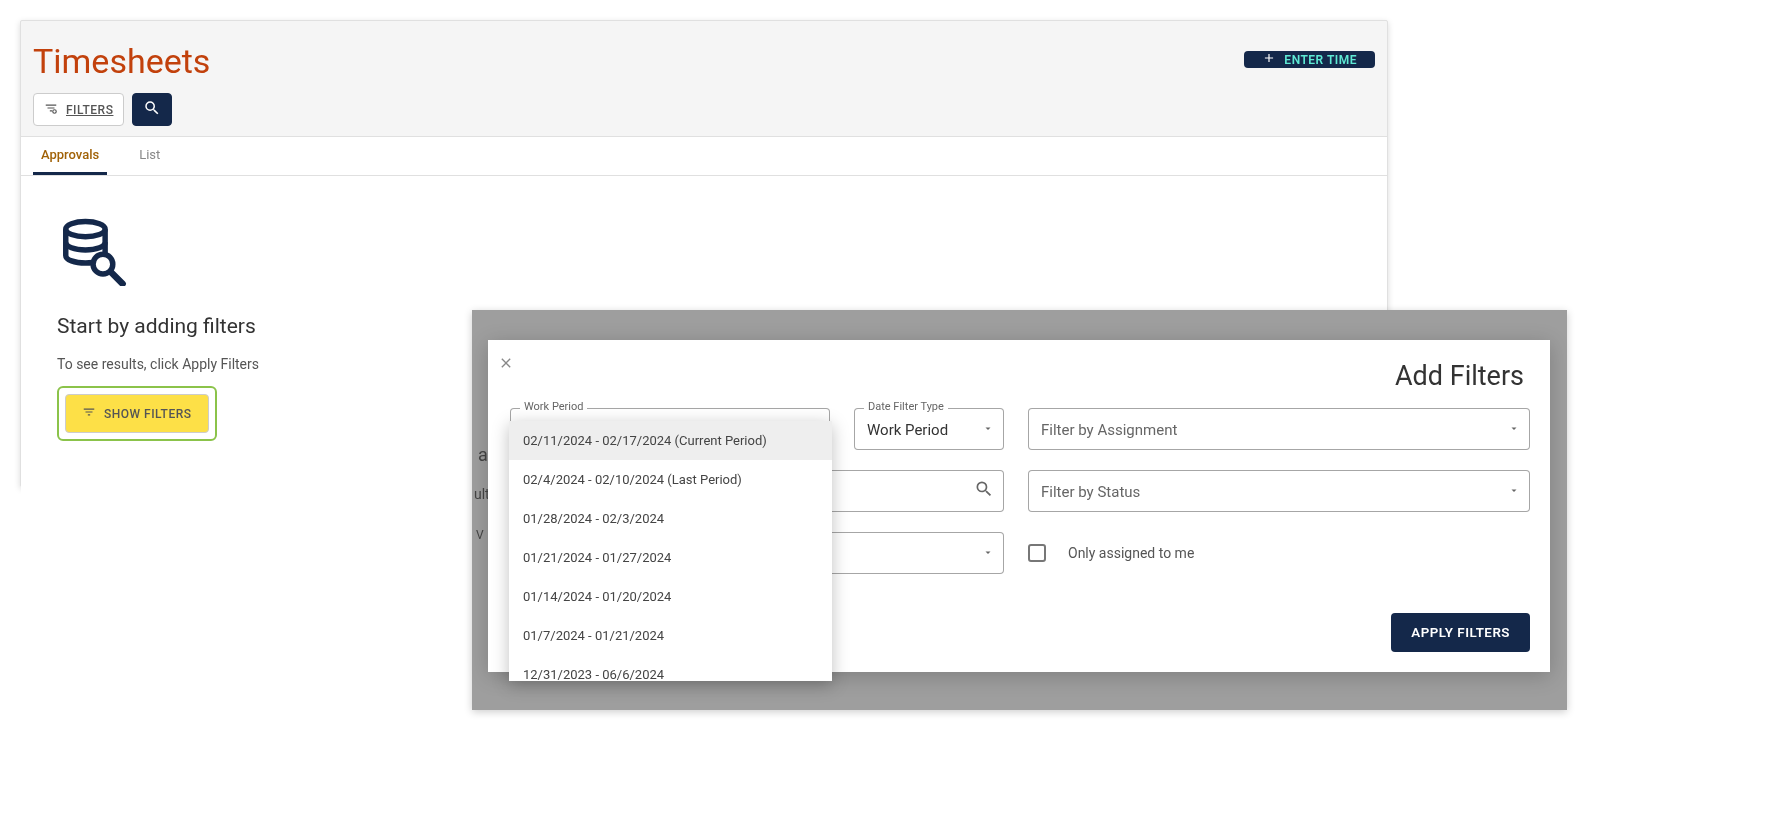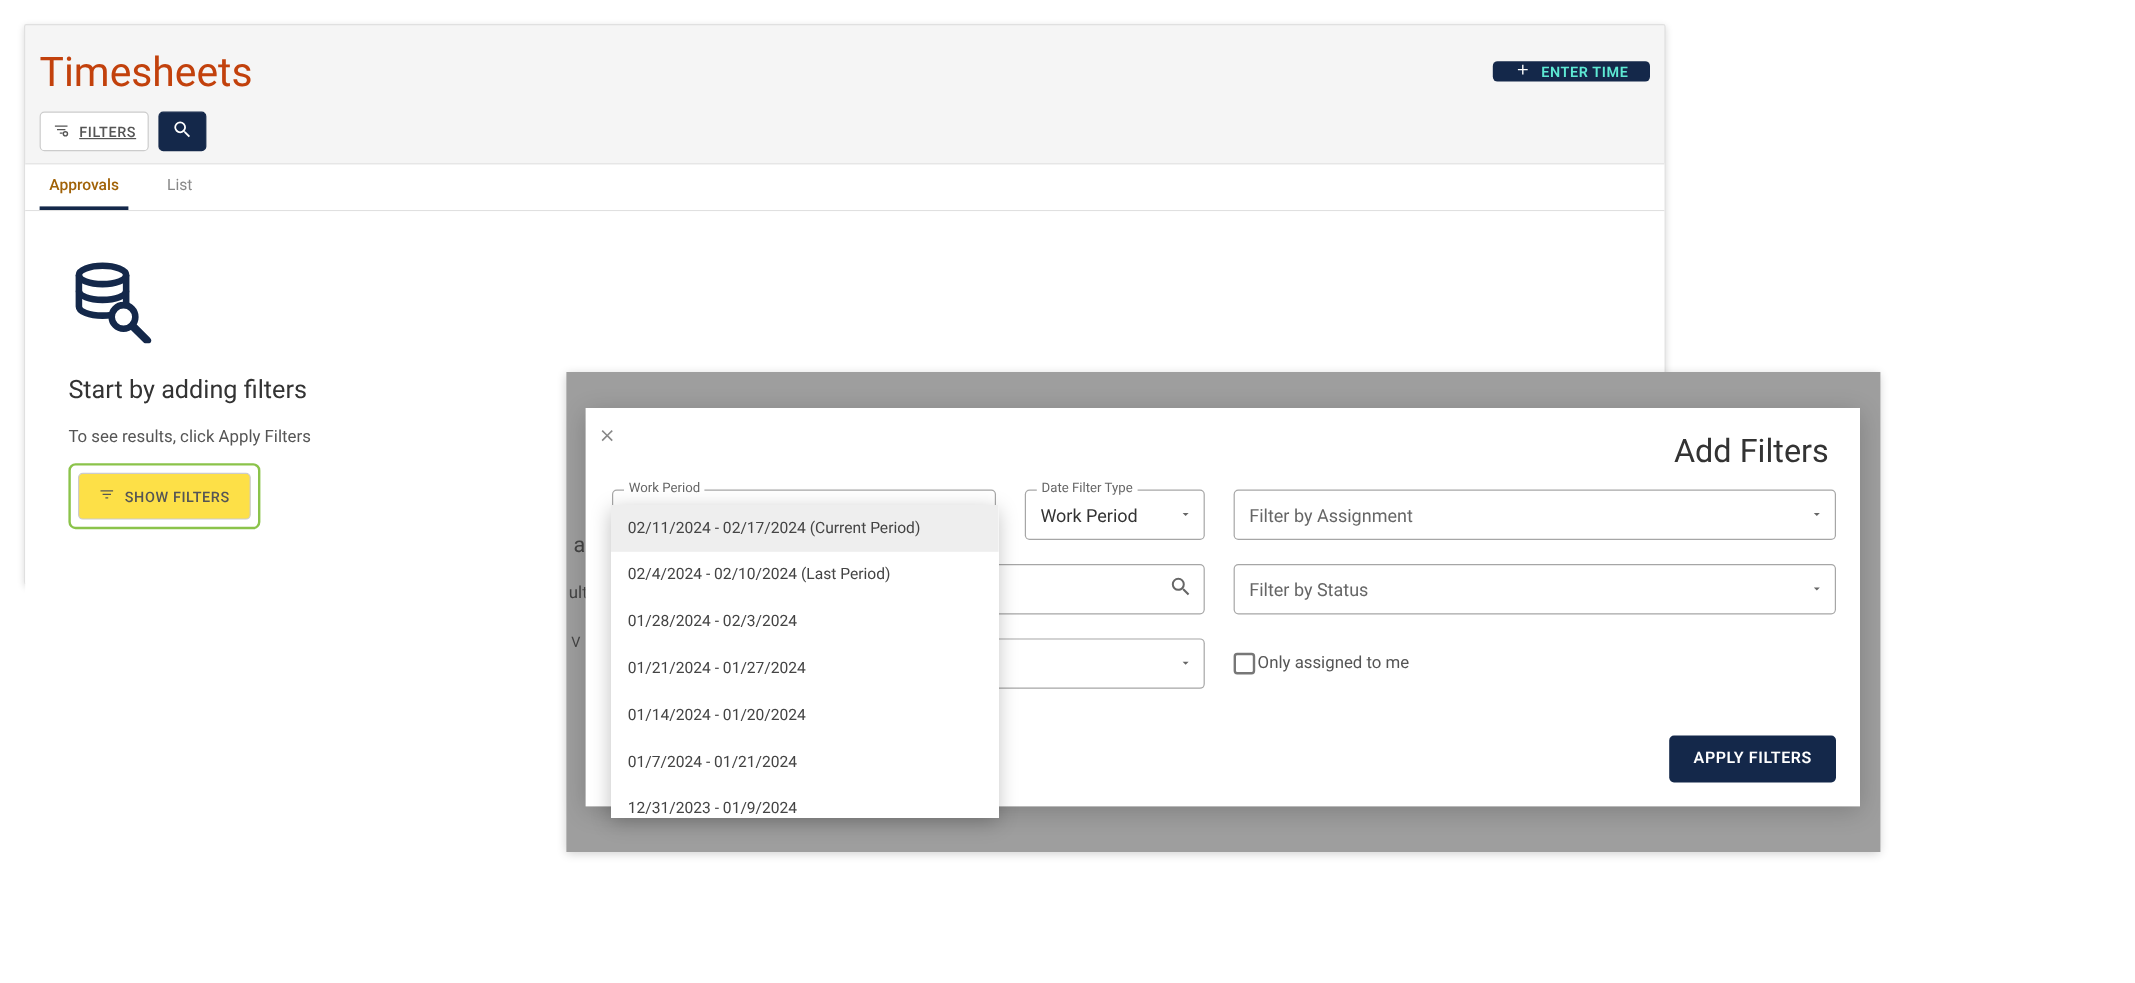--- a/index.html
+++ b/index.html
@@ -57,21 +57,21 @@
   .field-input.lbl{color:#666;}
   .field-label{
     position:absolute;top:-8px;left:10px;background:#fff;padding:0 4px;
     font-size:11px;color:#666;
   }
   .chev{position:absolute;right:10px;top:50%;transform:translateY(-50%);pointer-events:none;}
   .chev svg{fill:#666;}
   .search-in-field{position:absolute;right:10px;top:50%;transform:translateY(-50%);}
   .search-in-field svg{fill:#666;}
   
-  .checkbox-row{display:flex;align-items:center;gap:2px;color:#555;font-size:14px;}
+  .checkbox-row{display:flex;align-items:center;gap:22px;color:#555;font-size:14px;}
   .chk{width:18px;height:18px;border:2px solid #777;border-radius:3px;}
   
   .apply-btn{
     position:absolute;right:20px;bottom:20px;background:#14284a;color:#fff;border:none;
     padding:12px 20px;font-weight:600;letter-spacing:.5px;border-radius:4px;cursor:pointer;
   }
   
   
   .dropdown{
     position:absolute;left:509px;top:421px;width:323px;height:260px;
@@ -222,14 +222,14 @@
   </div>
 </div>
 
 <div class="dropdown">
   <div class="dd-item highlight">02/11/2024 - 02/17/2024 (Current Period)</div>
   <div class="dd-item">02/4/2024 - 02/10/2024 (Last Period)</div>
   <div class="dd-item">01/28/2024 - 02/3/2024</div>
   <div class="dd-item">01/21/2024 - 01/27/2024</div>
   <div class="dd-item">01/14/2024 - 01/20/2024</div>
   <div class="dd-item">01/7/2024 - 01/21/2024</div>
-  <div class="dd-item">12/31/2023 - 01/9/2024</div>
+  <div class="dd-item">12/31/2023 - 06/6/2024</div>
 </div>
 
 </body></html>

